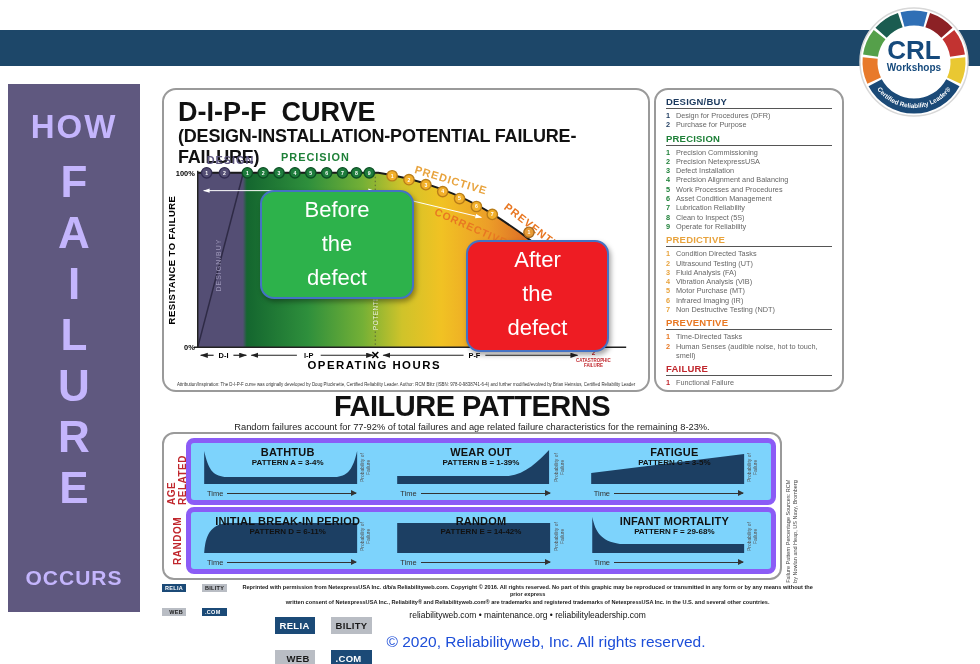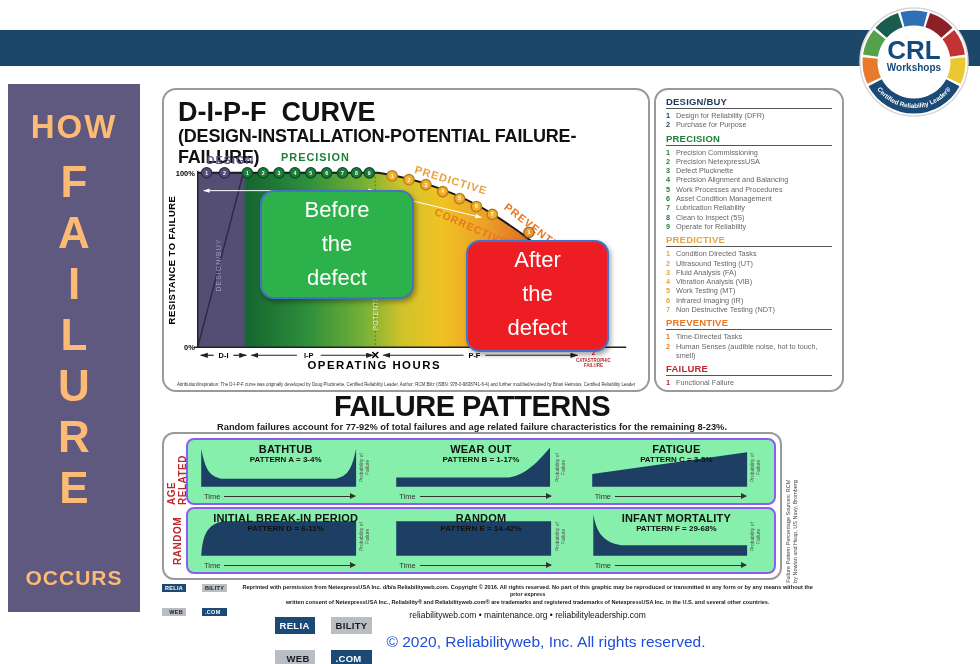--- a/index.html
+++ b/index.html
@@ -5,21 +5,21 @@
   html,body{margin:0;padding:0;background:#fff;}
   .stage{position:relative;width:980px;height:664px;background:#fff;overflow:hidden;
          font-family:"Liberation Sans",sans-serif;color:#111;}
   
   .topbar{position:absolute;left:0;top:30px;width:100%;height:36px;background:#1d4769;}
   
   .badge{position:absolute;left:858px;top:6px;width:112px;height:112px;z-index:5;}
   .badge svg{width:112px;height:112px;}
   
   .sidebar{position:absolute;left:8px;top:84px;width:132px;height:528px;background:#5f587f;
-           color:#fdba74;display:flex;flex-direction:column;align-items:center;font-weight:800;}
+           color:#c4b5fd;display:flex;flex-direction:column;align-items:center;font-weight:800;}
   .side-how{font-size:33px;margin-top:24px;letter-spacing:2px;}
   .side-letters{margin-top:10px;display:flex;flex-direction:column;align-items:center;}
   .side-letter{font-size:44px;line-height:51px;}
   .side-occurs{font-size:21px;margin-top:auto;margin-bottom:22px;letter-spacing:1px;}
   
   .curve-panel{position:absolute;left:162px;top:88px;width:488px;height:304px;
                border:2px solid #9a9a9a;border-radius:14px;box-sizing:border-box;background:#fff;}
   .curve-title{font-size:27px;font-weight:800;margin:8px 0 0 14px;white-space:pre;line-height:28px;}
   .curve-sub{font-size:18px;font-weight:700;margin:0 0 0 14px;letter-spacing:-0.2px;}
   .curve-svg{position:absolute;left:0;top:52px;width:484px;height:250px;}
@@ -31,27 +31,27 @@
   
   .method-panel{position:absolute;left:654px;top:88px;width:190px;height:304px;border:2px solid #9a9a9a;
                 border-radius:14px;box-sizing:border-box;background:#fff;padding:6px 10px 4px 10px;overflow:hidden;}
   .m-title{font-size:9.5px;font-weight:800;border-bottom:1.5px solid #555;padding-bottom:1px;margin:3px 0 2px 0;letter-spacing:.2px;}
   .m-sec:first-child .m-title{margin-top:0;}
   .m-item{display:flex;gap:3px;font-size:7.3px;line-height:9.3px;color:#666;}
   .m-num{font-weight:800;min-width:7px;flex:none;}
   
   .fp-head{position:absolute;left:162px;top:391px;width:620px;text-align:center;}
   .fp-title{font-size:29px;font-weight:800;letter-spacing:-.5px;line-height:30px;}
-  .fp-sub{font-size:9.3px;font-weight:700;color:#222;margin-top:1px;}
+  .fp-sub{font-size:9.3px;font-weight:400;color:#222;margin-top:1px;}
   .patterns{position:absolute;left:162px;top:432px;width:620px;height:148px;border:2px solid #9a9a9a;
             border-radius:12px;box-sizing:border-box;background:#fff;padding:2px 4px;}
   .pat-row{display:flex;height:67px;margin:2px 0;}
   .row-label{width:18px;display:flex;align-items:center;justify-content:center;}
   .vtext{writing-mode:vertical-rl;transform:rotate(180deg);color:#c0272d;font-weight:800;font-size:10px;letter-spacing:.5px;}
-  .pat-band{flex:1;background:#86efac;border:2px solid #8b5cf6;border-radius:8px;display:flex;}
+  .pat-band{flex:1;background:#7dd3fc;border:5px solid #8b5cf6;border-radius:8px;display:flex;}
   .pat-cell{position:relative;flex:1;}
   .pat-shape{position:absolute;left:10px;top:3px;width:calc(100% - 34px);height:calc(100% - 17px);z-index:1;}
   .pat-title{position:relative;z-index:2;text-align:center;font-weight:800;font-size:11px;margin-top:3px;letter-spacing:.2px;}
   .pat-sub{position:relative;z-index:2;text-align:center;font-weight:700;font-size:8px;}
   .prob-label{position:absolute;right:13px;top:5px;height:calc(100% - 18px);writing-mode:vertical-rl;
               transform:rotate(180deg);font-size:5px;color:#555;text-align:center;z-index:2;}
   .time-row{position:absolute;left:16px;right:28px;bottom:2px;display:flex;align-items:center;gap:4px;
             font-size:7.5px;color:#333;z-index:2;}
   .tarrow{flex:1;height:1px;background:#333;position:relative;}
   .tarrow::after{content:'';position:absolute;right:-1px;top:-3px;border-left:6px solid #333;
@@ -255,40 +255,40 @@
       <span>defect</span>
     </div>
   </div>
 
   <div class="method-panel">
     <div>
         <div class="m-sec">
           <div class="m-title" style="color: rgb(28, 58, 94);">DESIGN/BUY</div>
           <div class="m-item">
             <span class="m-num" style="color: rgb(28, 58, 94);">1</span>
-            <span class="m-txt">Design for Reliability (DFR)</span>
+            <span class="m-txt">Design for Procedures (DFR)</span>
           </div>
           <div class="m-item">
             <span class="m-num" style="color: rgb(28, 58, 94);">2</span>
             <span class="m-txt">Purchase for Purpose</span>
           </div>
         </div>
         <div class="m-sec">
           <div class="m-title" style="color: rgb(30, 128, 56);">PRECISION</div>
           <div class="m-item">
             <span class="m-num" style="color: rgb(30, 128, 56);">1</span>
             <span class="m-txt">Precision Commissioning</span>
           </div>
           <div class="m-item">
             <span class="m-num" style="color: rgb(30, 128, 56);">2</span>
             <span class="m-txt">Precision NetexpressUSA</span>
           </div>
           <div class="m-item">
             <span class="m-num" style="color: rgb(30, 128, 56);">3</span>
-            <span class="m-txt">Defect Plucknette</span>
+            <span class="m-txt">Defect Installation</span>
           </div>
           <div class="m-item">
             <span class="m-num" style="color: rgb(30, 128, 56);">4</span>
             <span class="m-txt">Precision Alignment and Balancing</span>
           </div>
           <div class="m-item">
             <span class="m-num" style="color: rgb(30, 128, 56);">5</span>
             <span class="m-txt">Work Processes and Procedures</span>
           </div>
           <div class="m-item">
@@ -321,21 +321,21 @@
           <div class="m-item">
             <span class="m-num" style="color: rgb(232, 163, 61);">3</span>
             <span class="m-txt">Fluid Analysis (FA)</span>
           </div>
           <div class="m-item">
             <span class="m-num" style="color: rgb(232, 163, 61);">4</span>
             <span class="m-txt">Vibration Analysis (VIB)</span>
           </div>
           <div class="m-item">
             <span class="m-num" style="color: rgb(232, 163, 61);">5</span>
-            <span class="m-txt">Work Testing (MT)</span>
+            <span class="m-txt">Motor Purchase (MT)</span>
           </div>
           <div class="m-item">
             <span class="m-num" style="color: rgb(232, 163, 61);">6</span>
             <span class="m-txt">Infrared Imaging (IR)</span>
           </div>
           <div class="m-item">
             <span class="m-num" style="color: rgb(232, 163, 61);">7</span>
             <span class="m-txt">Non Destructive Testing (NDT)</span>
           </div>
         </div>
@@ -386,21 +386,21 @@
               <div class="time-row">
                 <span>Time</span>
                 <span class="tarrow"></span>
               </div>
             </div>
             <div class="pat-cell">
               <svg class="pat-shape" viewBox="0 0 150 40" preserveAspectRatio="none">
                 <path d="M3,30 L108,30 C124,28 136,15 146,4 L146,38 L3,38 Z" fill="#1c3f63"></path>
               </svg>
               <div class="pat-title">WEAR OUT</div>
-              <div class="pat-sub">PATTERN B = 1-17%</div>
+              <div class="pat-sub">PATTERN B = 1-39%</div>
               <div class="prob-label">Probability of Failure</div>
               <div class="time-row">
                 <span>Time</span>
                 <span class="tarrow"></span>
               </div>
             </div>
             <div class="pat-cell">
               <svg class="pat-shape" viewBox="0 0 150 40" preserveAspectRatio="none">
                 <path d="M3,27 L147,8 L147,38 L3,38 Z" fill="#1c3f63"></path>
               </svg>

